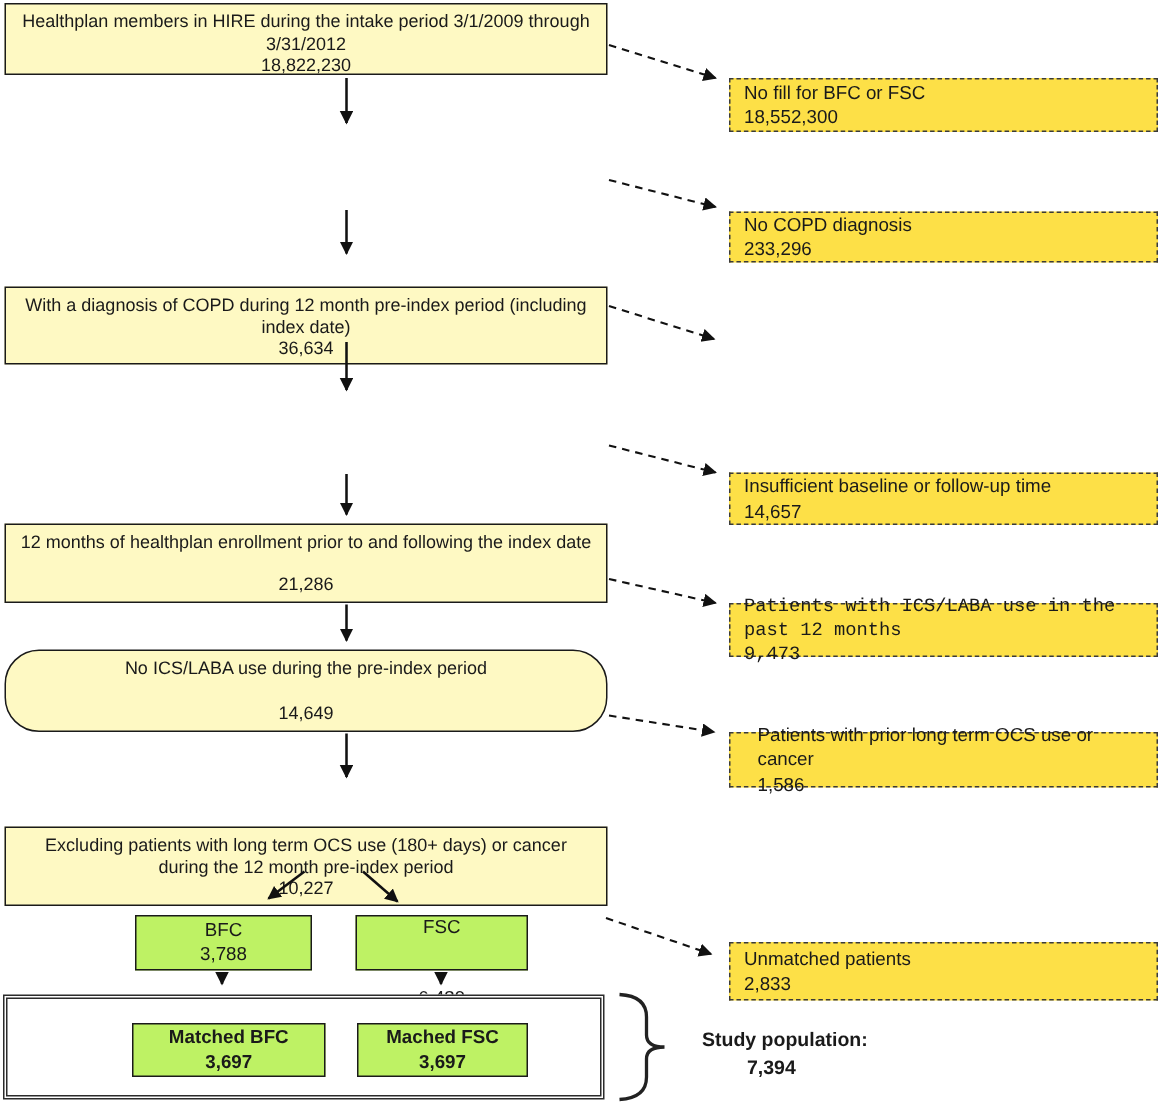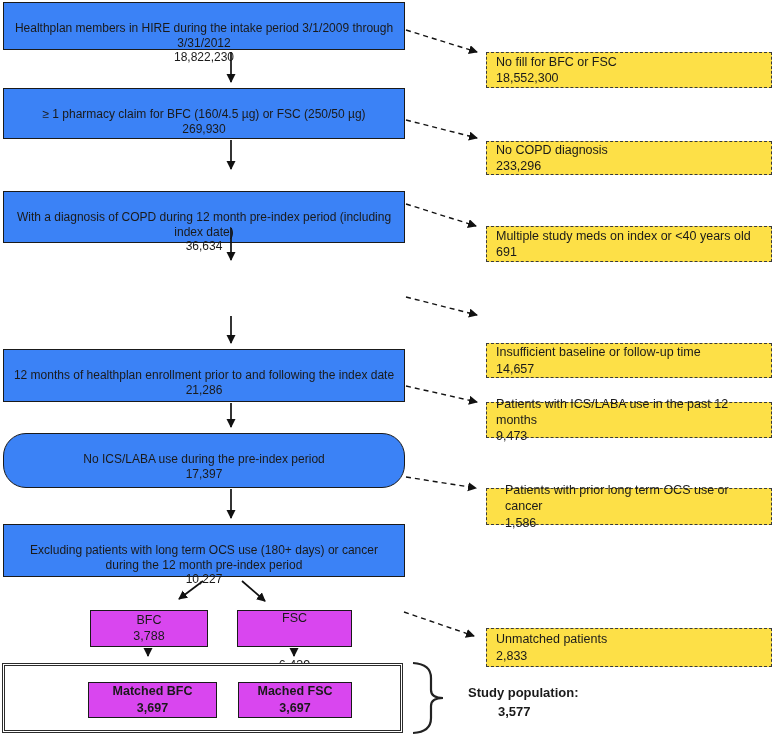--- a/index.html
+++ b/index.html
@@ -2,33 +2,33 @@
 <html><head>
 <meta charset="utf-8">
 <style>
   html,body{margin:0;padding:0;background:#fff;}
   .canvas{
     position:relative;width:778px;height:738px;background:#fff;
     font-family:"Liberation Sans",sans-serif;color:#1a1a1a;overflow:hidden;
   }
   .fbox{
     position:absolute;left:3px;width:402px;box-sizing:border-box;
-    border:1.5px solid #1a1a1a;background:#3b82f6;
+    border:1.5px solid #1a1a1a;background:#fef9c3;
     display:flex;flex-direction:column;justify-content:space-between;align-items:center;
-    text-align:center;padding:18px 8px;font-size:12px;line-height:1.22;
+    text-align:center;padding:4px 8px;font-size:12px;line-height:1.22;
   }
   .fbox .box-count{white-space:nowrap;text-align:center;}
   .ebox{
     position:absolute;left:486px;width:286px;box-sizing:border-box;
     border:1.4px dashed #3a3a3a;background:#fde047;
     display:flex;flex-direction:column;justify-content:center;
     text-align:left;padding:2px 9px;font-size:12.5px;line-height:1.3;
   }
   .sbox{
-    position:absolute;box-sizing:border-box;border:1.5px solid #1a1a1a;background:#d946ef;
+    position:absolute;box-sizing:border-box;border:1.5px solid #1a1a1a;background:#bef264;
     display:flex;flex-direction:column;justify-content:space-evenly;align-items:center;
     text-align:center;font-size:12.5px;line-height:1.2;
   }
   .sbox.bold{font-weight:bold;}
   .container-box{
     position:absolute;left:2px;top:663px;width:401px;height:70px;
     box-sizing:border-box;border:3px double #2b2b2b;background:#fff;
   }
   .summary{
     position:absolute;left:468px;top:684px;font-size:13px;font-weight:bold;line-height:1.45;
@@ -41,37 +41,33 @@
 </style>
 </head>
 <body>
 
 <div class="canvas">
 
   <div class="fbox" style="top:2px;height:48px;">
     <div>Healthplan members in HIRE during the intake period 3/1/2009 through 3/31/2012</div>
     <div class="box-count">18,822,230</div>
   </div>
-  <div class="fbox" style="top:88px;height:51px;">
-    <div>≥ 1 pharmacy claim for BFC (160/4.5 µg) or FSC (250/50 µg)</div>
-    <div class="box-count">269,930</div>
-  </div>
   <div class="fbox" style="top:175px;height:52px;margin-top:16px;">
     <div>With a diagnosis of COPD during 12 month pre-index period (including index date)</div>
     <div class="box-count">36,634</div>
   </div>
   <div class="fbox" style="top:349px;height:53px;">
     <div>12 months of healthplan enrollment prior to and following the index date</div>
     <div class="box-count">21,286</div>
   </div>
   <div class="fbox" style="top:433px;height:55px;border-radius:23px;">
     <div>No ICS/LABA use during the pre-index period</div>
-    <div class="box-count">17,397</div>
+    <div class="box-count">14,649</div>
   </div>
-  <div class="fbox" style="top:524px;height:53px;">
+  <div class="fbox" style="top:551px;height:53px;">
     <div>Excluding patients with long term OCS use (180+ days) or cancer during the 12 month pre-index period</div>
     <div class="box-count">10,227</div>
   </div>
 
   <div class="sbox" style="left:90px;top:610px;width:118px;height:37px;">
     <div>BFC</div>
     <div class="box-count">3,788</div>
   </div>
   <div class="sbox" style="left:237px;top:610px;width:115px;height:37px;gap:32px;">
     <div>FSC</div>
@@ -89,44 +85,40 @@
   </div>
 
   <div class="ebox" style="top:52px;height:36px;">
     <div>No fill for BFC or FSC</div>
     <div class="box-count">18,552,300</div>
   </div>
   <div class="ebox" style="top:141px;height:34px;">
     <div>No COPD diagnosis</div>
     <div class="box-count">233,296</div>
   </div>
-  <div class="ebox" style="top:226px;height:36px;">
-    <div>Multiple study meds on index or &lt;40 years old</div>
-    <div class="box-count">691</div>
-  </div>
-  <div class="ebox" style="top:315px;height:35px;margin-top:28px;">
+  <div class="ebox" style="top:315px;height:35px;">
     <div>Insufficient baseline or follow-up time</div>
     <div class="box-count">14,657</div>
   </div>
-  <div class="ebox" style="top:402px;height:36px;">
+  <div class="ebox" style="top:402px;height:36px;font-family:Liberation Mono, monospace;">
     <div>Patients with ICS/LABA use in the past 12 months</div>
     <div class="box-count">9,473</div>
   </div>
   <div class="ebox" style="top:488px;height:37px;padding-left:18px;">
     <div>Patients with prior long term OCS use or cancer</div>
     <div class="box-count">1,586</div>
   </div>
   <div class="ebox" style="top:628px;height:39px;">
     <div>Unmatched patients</div>
     <div class="box-count">2,833</div>
   </div>
 
   <div class="summary">
     <div>Study population:</div>
-    <div class="box-count">3,577</div>
+    <div class="box-count">7,394</div>
   </div>
 
   <svg class="overlay" width="778" height="738" viewBox="0 0 778 738">
     <defs>
       <marker id="ah" markerUnits="userSpaceOnUse" markerWidth="10" markerHeight="10" refX="8" refY="4.5" orient="auto">
         <path d="M0,0 L9,4.5 L0,9 Z" fill="#111"></path>
       </marker>
     </defs>
 
     <line class="arrow" x1="231" y1="52" x2="231" y2="82" marker-end="url(#ah)"></line>

